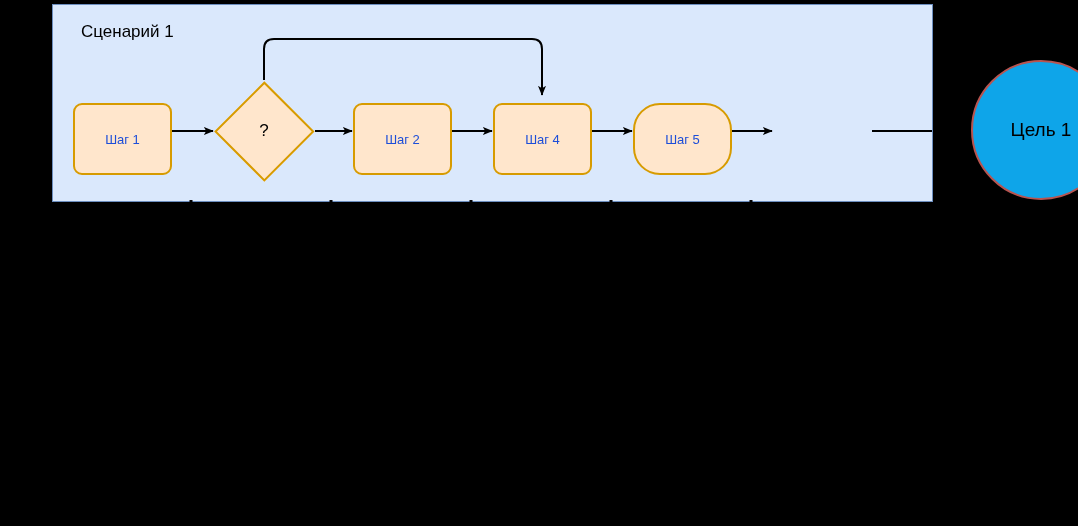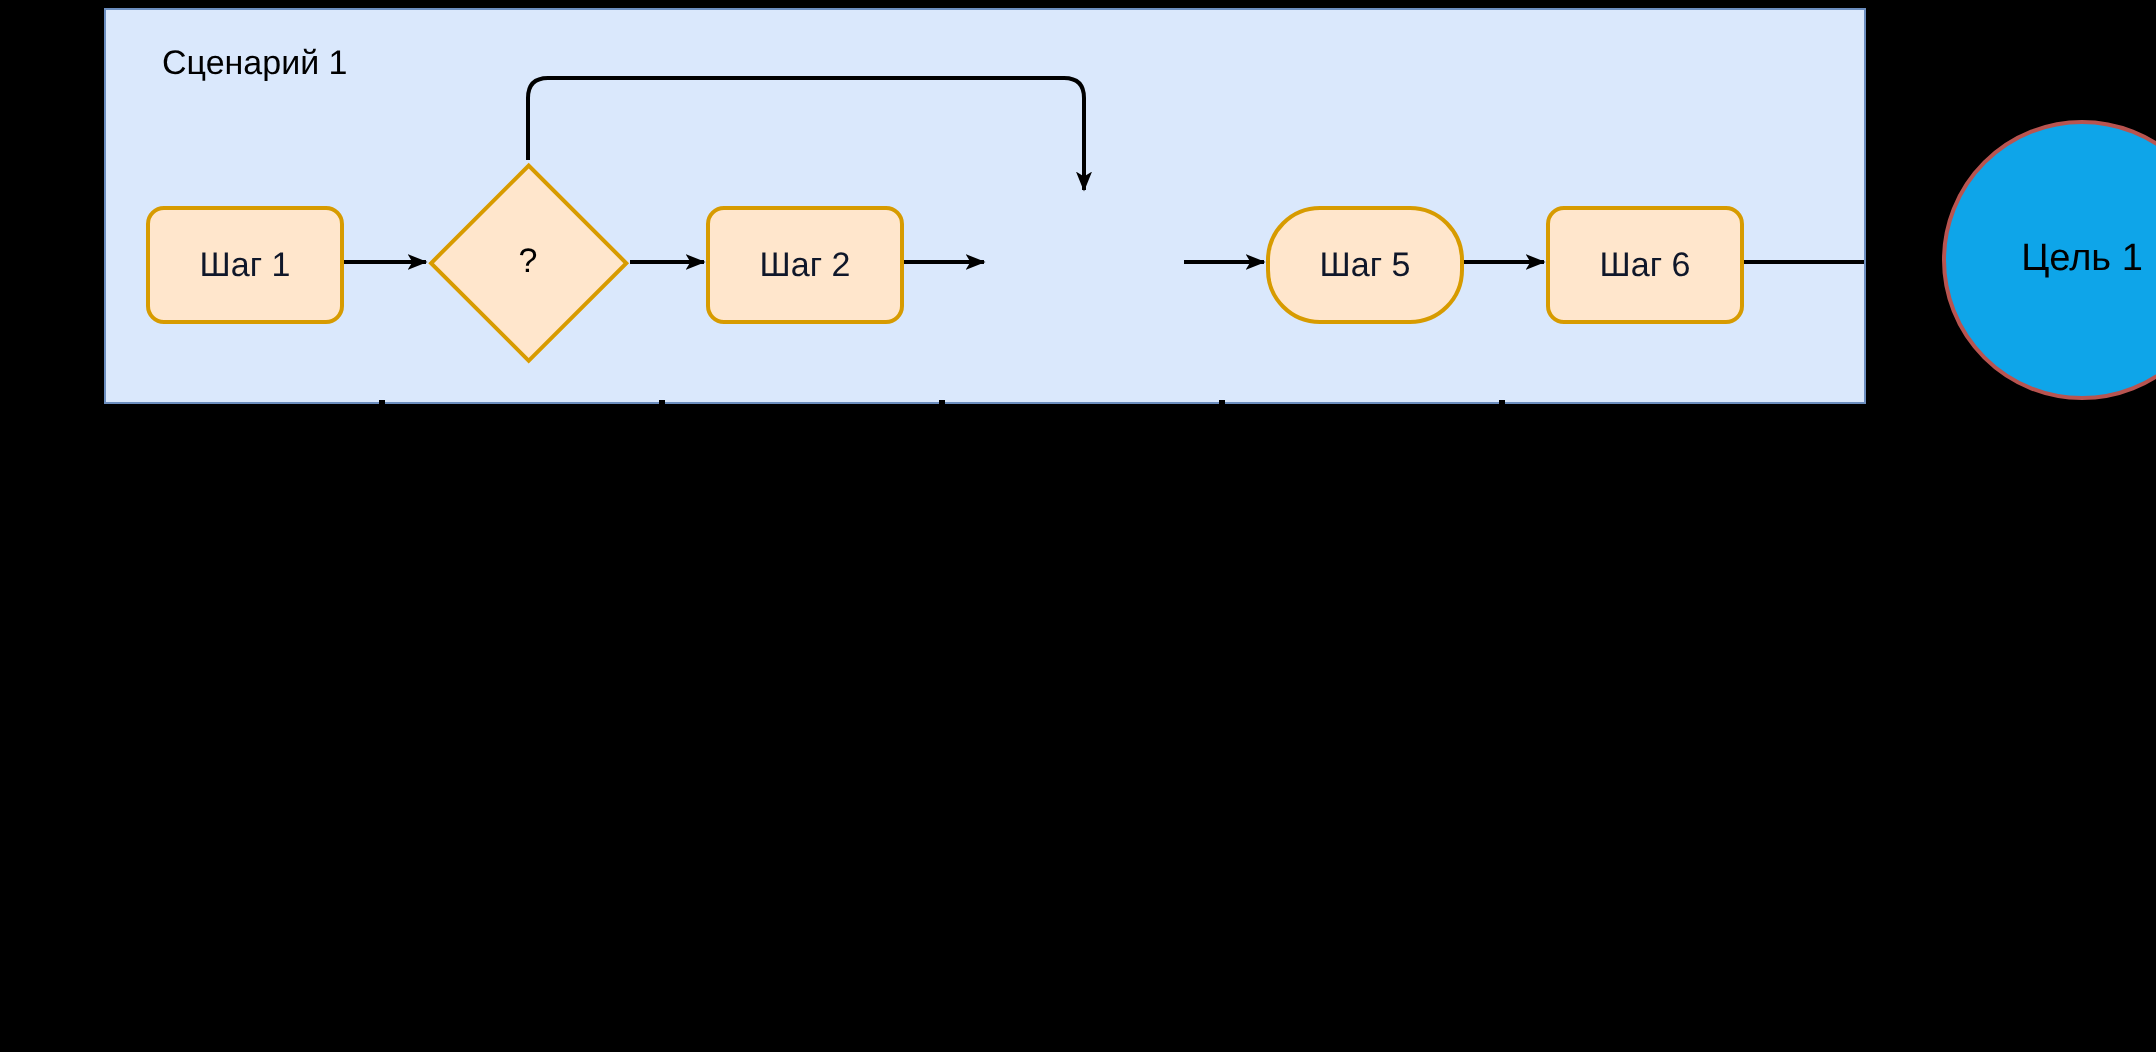--- a/index.html
+++ b/index.html
@@ -35,30 +35,30 @@
     font-size: 17px;
     color: #000000;
     white-space: nowrap;
     line-height: 1;
   }
 
   
   .node-box {
     position: absolute;
     width: 99px;
-    height: 59px;
+    height: 72px;
     background: #ffe6cc;
     border: 2px solid #d79b00;
     border-radius: 9px;
     box-sizing: border-box;
     display: flex;
     align-items: center;
     justify-content: center;
-    font-size: 17px;
-    color: #0f172a;
+    font-size: 13px;
+    color: #1d4ed8;
     white-space: nowrap;
   }
 
   
   #decision-diamond {
     position: absolute;
     left: 178px;
     top: 81px;
     width: 100px;
     height: 100px;
@@ -161,26 +161,26 @@
 
   <div id="decision-diamond">
     <div class="diamond-shape"></div>
     <div class="diamond-label">?</div>
   </div>
 
   <div class="node-box" style="left:317px; top:103px;">
     <span>Шаг 2</span>
   </div>
 
+  <div class="node-box" style="left:457px; top:103px;">
+    <span>Шаг 4</span>
+  </div>
 
   <div class="node-box" style="left:597px; top:103px;border-radius:27px;">
     <span>Шаг 5</span>
   </div>
 
-  <div class="node-box" style="left:737px; top:103px;">
-    <span>Шаг 6</span>
-  </div>
 
   <div id="goal-circle">
     <span>Цель 1</span>
   </div>
 
 </div>
 
 </body></html>

